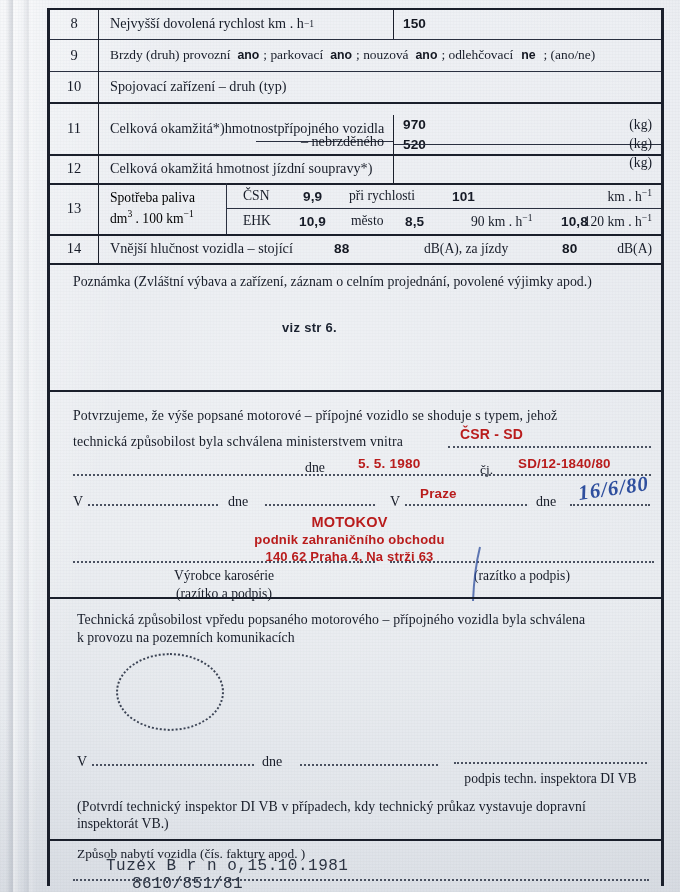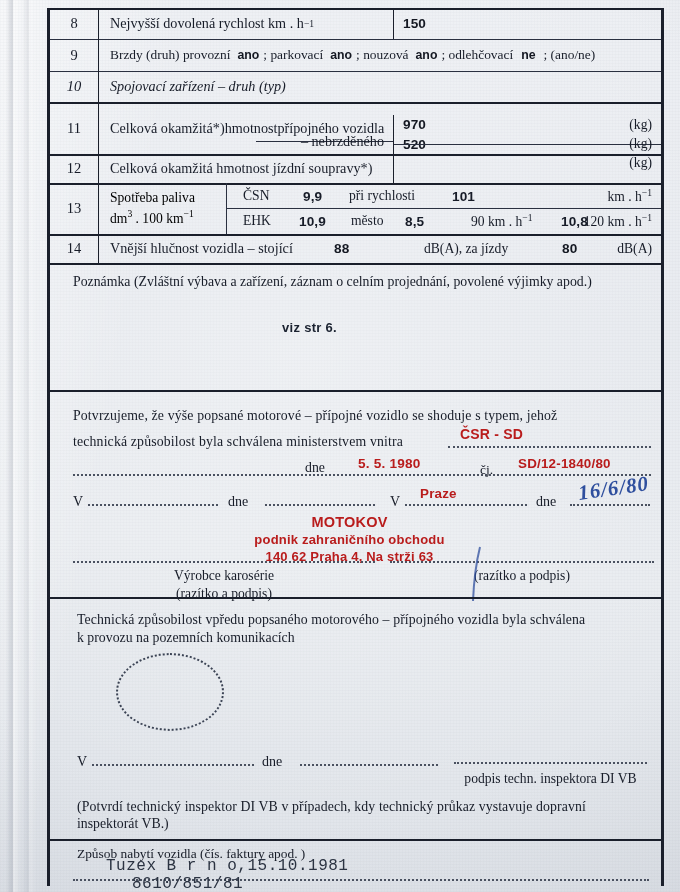--- a/index.html
+++ b/index.html
@@ -153,21 +153,21 @@
         <span class="inline-ans" style="margin:0 4px 0 7px;">ano</span>
         <span class="w1">; nouzová</span>
         <span class="inline-ans" style="margin:0 4px 0 7px;">ano</span>
         <span class="w1">; odlehčovací</span>
         <span class="inline-ans" style="margin:0 4px 0 8px;">ne</span>
         <span class="w1" style="margin-left:4px;">; (ano/ne)</span>
       </div>
     </div>
     <div class="hrule thin" style="top:63px;"></div>
 
-    <div class="trow" style="top:63px; height:31px;font-style:italic;">
+    <div class="trow" style="top:63px; height:31px;">
       <div class="cnum">10</div>
       <div class="clabel">Spojovací zařízení – druh (typ)</div>
     </div>
     <div class="hrule" style="top:94px;"></div>
 
     <div class="trow" style="top:94px; height:52px;">
       <div class="cnum">11</div>
       <div class="split">
         <div class="r11label">
           <div>Celková okamžitá*)</div>

